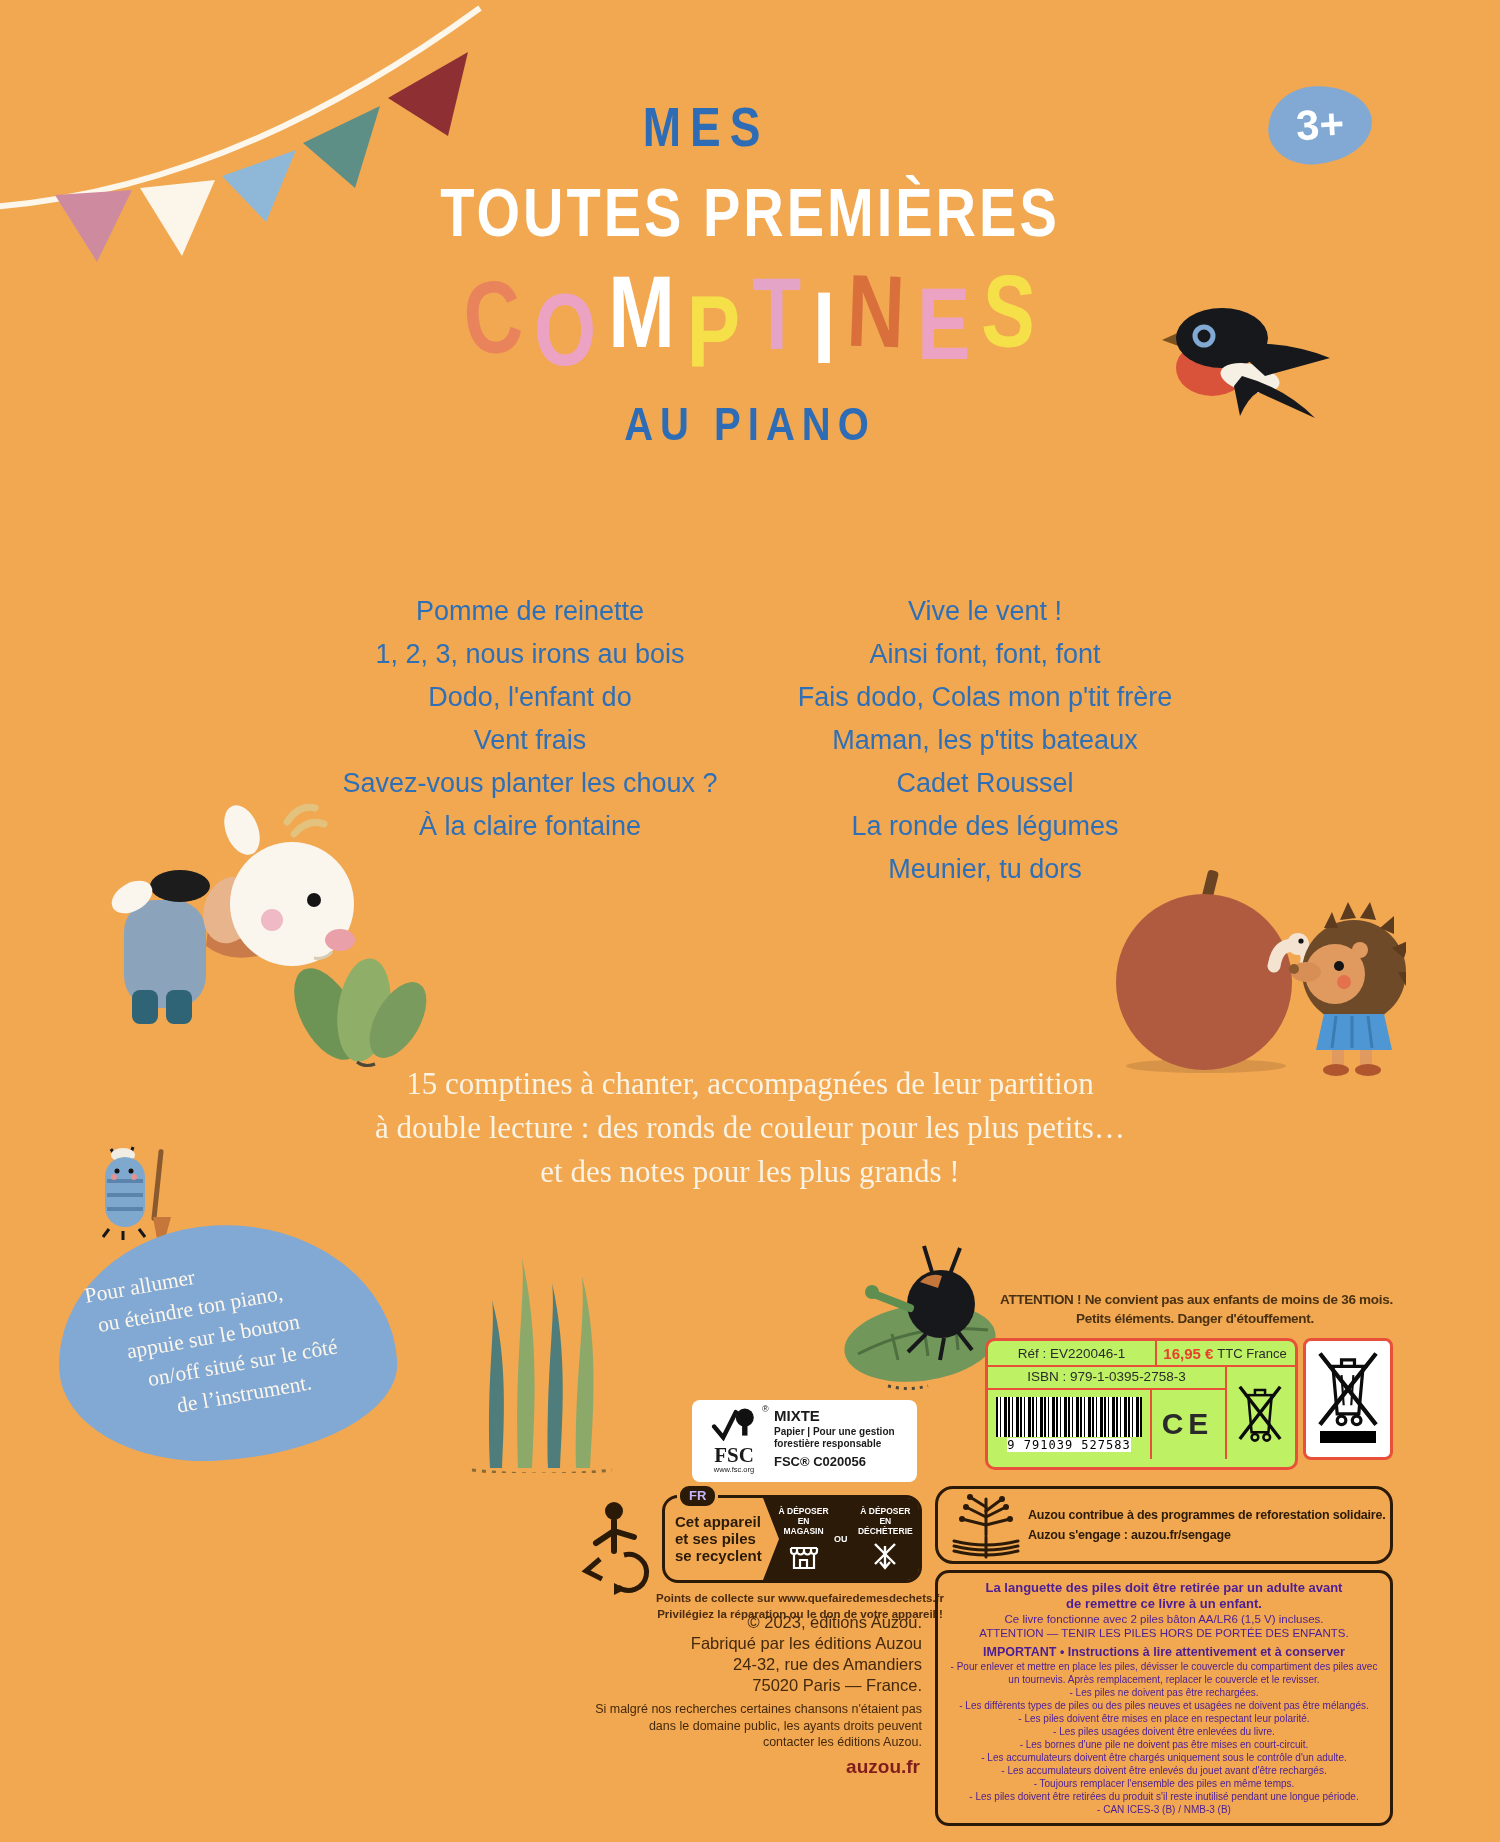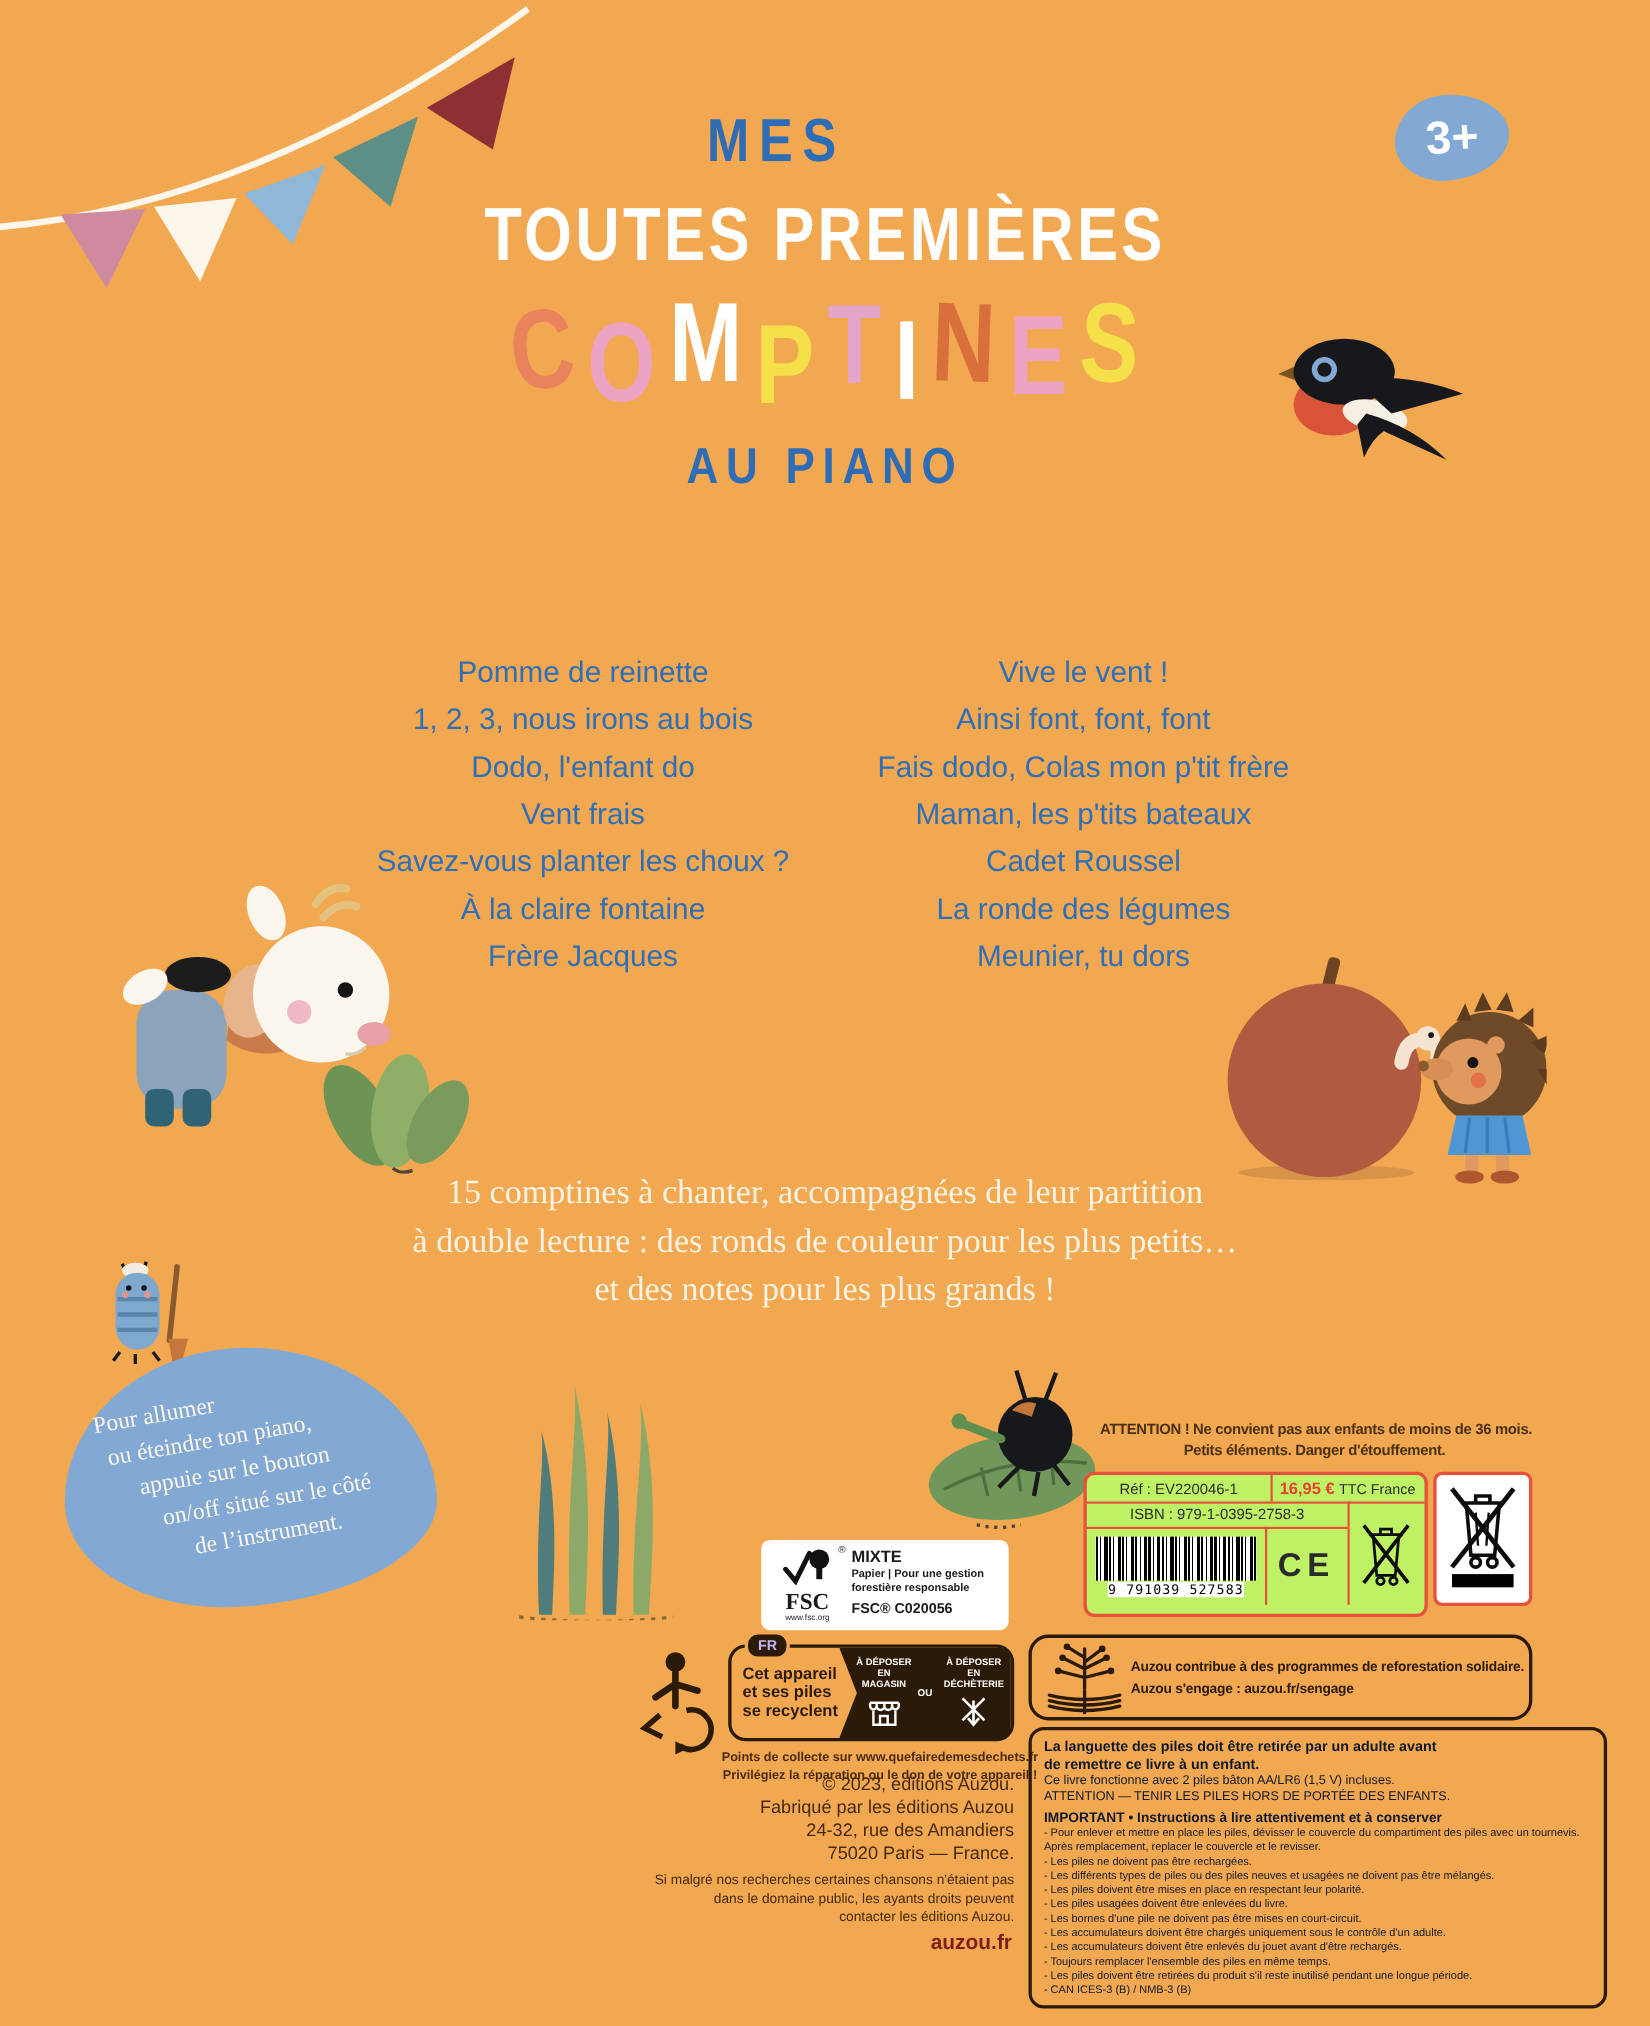--- a/index.html
+++ b/index.html
@@ -113,22 +113,22 @@
   .rights{left:522px;top:1701px;width:400px;text-align:right;color:#45290D;font-size:12.5px;line-height:16.5px;}
   .rights div{white-space:nowrap;}
   .site{left:600px;top:1756px;width:320px;text-align:right;color:#7f1d1d;font-weight:bold;font-size:19px;}
 
   
   .reforest{left:935px;top:1486px;width:458px;height:78px;border:3px solid #2B1A08;border-radius:18px;}
   .reforest-text{position:absolute;left:90px;top:16px;color:#2B1A08;font-weight:bold;font-size:12.5px;
     line-height:20px;letter-spacing:-0.2px;}
   .reforest-text div{white-space:nowrap;}
 
-  .battery{left:935px;top:1570px;width:526px;border:3px solid #2B1A08;border-radius:14px;
-    padding:7px 11px;color:#0f172a;}
+  .battery{left:935px;top:1570px;width:458px;border:3px solid #2B1A08;border-radius:14px;
+    padding:7px 11px;color:#4c1d95;text-align:center;}
   .bat-intro{font-weight:bold;font-size:13px;line-height:16px;}
   .bat-info{font-size:11.5px;line-height:14px;}
   .bat-important{font-weight:bold;font-size:12.5px;line-height:16px;margin-top:4px;}
   .bat-items{font-size:10px;line-height:13px;}
 
   .svgabs{position:absolute;}
 </style>
 </head>
 <body>
 
@@ -163,21 +163,20 @@
   <div class="abs title-aupiano">AU PIANO</div>
 
 
   <div class="abs songs songs-left">
       <div>Pomme de reinette</div>
       <div>1, 2, 3, nous irons au bois</div>
       <div>Dodo, l'enfant do</div>
       <div>Vent frais</div>
       <div>Savez-vous planter les choux ?</div>
       <div>À la claire fontaine</div>
-      <div>Frère Jacques</div>
     </div>
   <div class="abs songs songs-right">
       <div>Vive le vent !</div>
       <div>Ainsi font, font, font</div>
       <div>Fais dodo, Colas mon p'tit frère</div>
       <div>Maman, les p'tits bateaux</div>
       <div>Cadet Roussel</div>
       <div>La ronde des légumes</div>
       <div>Meunier, tu dors</div>
     </div>

